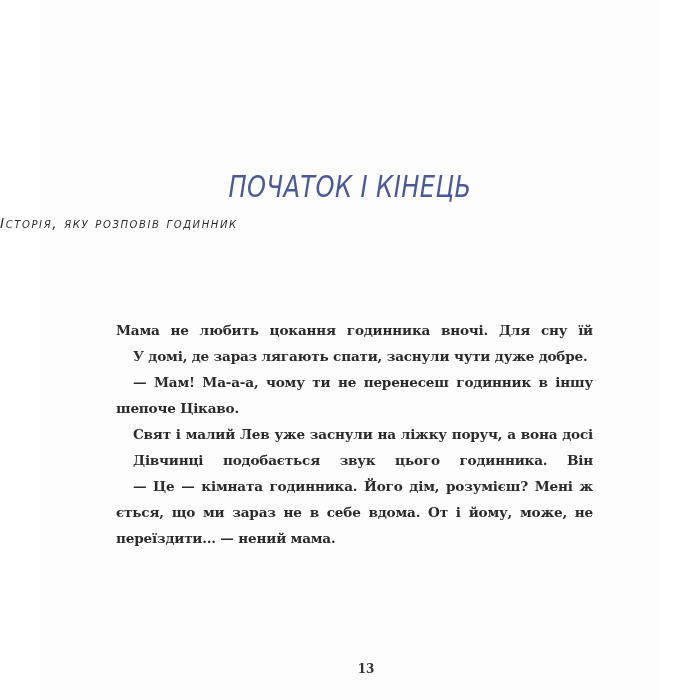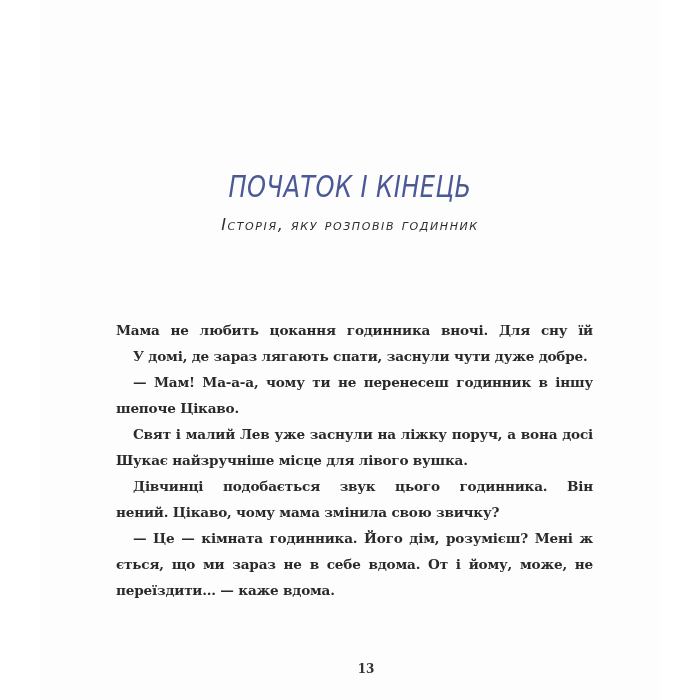--- a/index.html
+++ b/index.html
@@ -35,23 +35,23 @@
       font-weight: normal;
       margin: 0;
       transform: scaleX(0.78);
       transform-origin: center;
     }
     .chapter-subtitle {
       position: absolute;
       left: 0;
       width: 700px;
       top: 215px;
-      text-align: center;
+      text-align: left;
       font-family: "DejaVu Sans", sans-serif;
-      font-size: 16px;
+      font-size: 14px;
       font-style: italic;
       letter-spacing: 1.6px;
       color: #2d2d2d;
       margin: 0;
       font-variant: small-caps;
     }
     .body-text {
       position: absolute;
       left: 116px;
       top: 317px;
@@ -97,21 +97,19 @@
 
 <h1 class="chapter-title">ПОЧАТОК І КІНЕЦЬ</h1>
 <p class="chapter-subtitle">Історія, яку розповів годинник</p>
 
 <div class="body-text">
   <span class="line justify">Мама не любить цокання годинника вночі. Для сну їй потрібна тиша.</span>
   <span class="line indent">У домі, де зараз лягають спати, заснули чути дуже добре.</span>
   <span class="line justify indent">— Мам! Ма-а-а, чому ти не перенесеш годинник в іншу кімнату? —</span>
   <span class="line">шепоче Цікаво.</span>
   <span class="line justify indent">Свят і малий Лев уже заснули на ліжку поруч, а вона досі крутиться.</span>
-  <span class="line">Шукає найзручніше місце для лівого вушка.</span>
   <span class="line justify indent">Дівчинці подобається звук цього годинника. Він розмірений і впев-</span>
-  <span class="line">нений. Цікаво, чому мама змінила свою звичку?</span>
   <span class="line justify indent">— Це — кімната годинника. Його дім, розумієш? Мені ж не подоба-</span>
   <span class="line justify">ється, що ми зараз не в себе вдома. От і йому, може, не хочеться кудись</span>
-  <span class="line">переїздити... — каже вдома.</span>
+  <span class="line">переїздити... — нений мама.</span>
 </div>
 
 <div class="page-number">13</div>
 
 </body></html>

